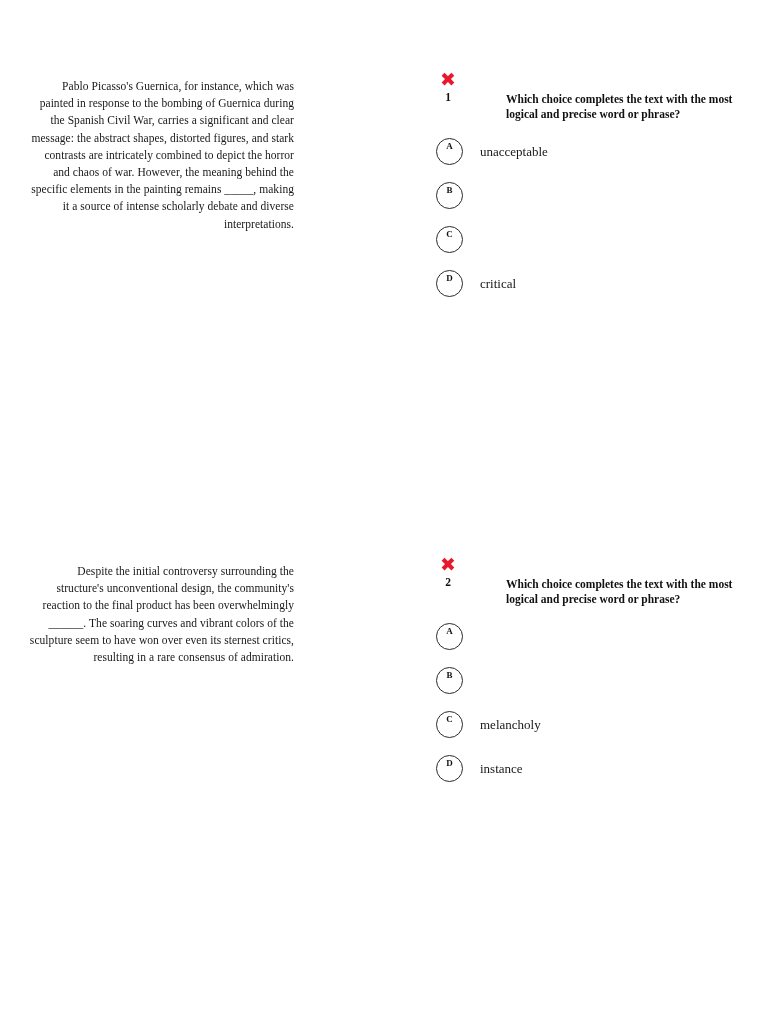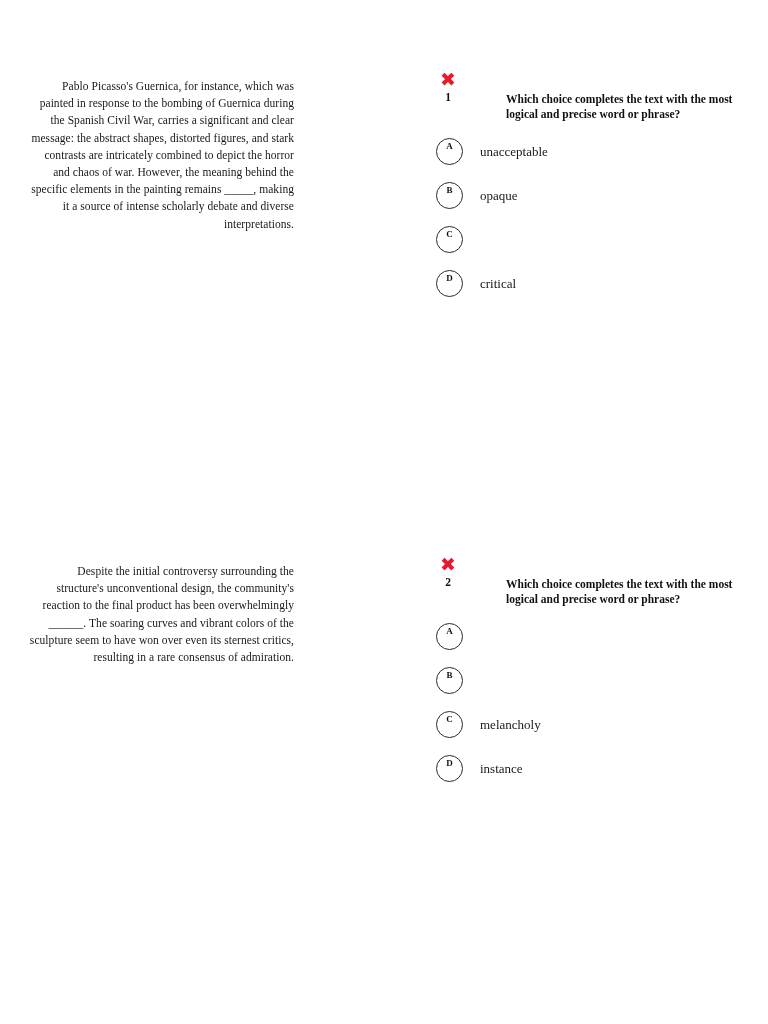--- a/index.html
+++ b/index.html
@@ -165,21 +165,20 @@
 
         <div class="choice">
           <span class="bubble"></span>
           <span class="bubble-letter">A</span>
           <span class="choice-text">unacceptable</span>
         </div>
 
         <div class="choice">
           <span class="bubble"></span>
           <span class="bubble-letter">B</span>
-          <span class="choice-text">opaque</span>
         </div>
 
         <div class="choice">
           <span class="bubble"></span>
           <span class="bubble-letter">C</span>
         </div>
 
         <div class="choice">
           <span class="bubble"></span>
           <span class="bubble-letter">D</span>

